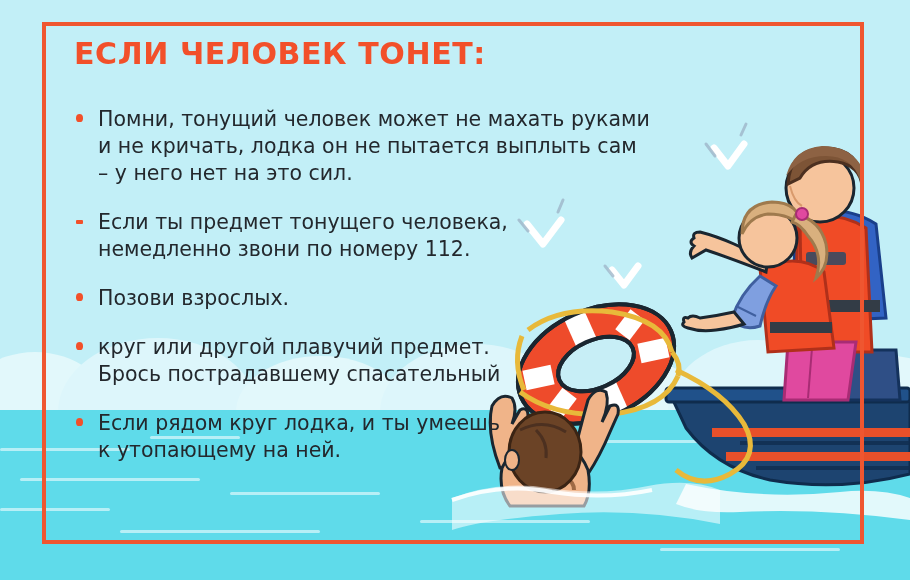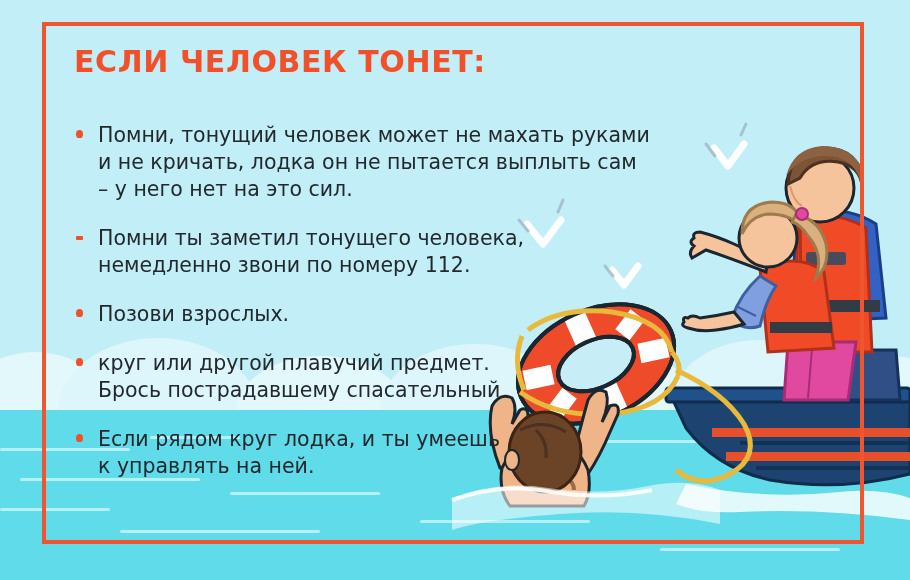--- a/index.html
+++ b/index.html
@@ -49,21 +49,21 @@
     left: 42px; top: 22px;
     width: 822px; height: 522px;
     border: 4px solid #ef5630;
     box-sizing: border-box;
     pointer-events: none;
   }
 
   
   .title {
     position: absolute;
-    left: 74px; top: 44px;
+    left: 74px; top: 36px;
     color: #f2502a;
     font-size: 30px;
     font-weight: bold;
     letter-spacing: .6px;
     font-family: "DejaVu Sans", sans-serif;
     white-space: nowrap;
   }
   .tips {
     position: absolute;
     left: 74px; top: 106px;
@@ -75,21 +75,20 @@
   }
   .tip .dot {
     position: absolute;
     left: 2px; top: 8px;
     width: 7px; height: 8px;
     background: #f2502a;
     border-radius: 50% 50% 45% 45%;
   }
   .tip .lines {
     margin-left: 24px;
-    margin-top: 16px;
   }
   .tip .ln {
     color: #23282d;
     font-size: 20.5px;
     line-height: 27px;
     font-family: "DejaVu Sans", sans-serif;
     white-space: nowrap;
   }
 
   
@@ -254,21 +253,21 @@
       <div class="lines">
         <div class="ln">Помни, тонущий человек может не махать руками</div>
         <div class="ln">и не кричать, лодка он не пытается выплыть сам</div>
         <div class="ln">– у него нет на это сил.</div>
       </div>
     </div>
 
     <div class="tip">
       <span class="dot" style="height:4px; top:11px; border-radius:1px;"></span>
       <div class="lines">
-        <div class="ln">Помни ты заметил тонущего человека,</div>
+        <div class="ln">Если ты предмет тонущего человека,</div>
         <div class="ln">немедленно звони по номеру 112.</div>
       </div>
     </div>
 
     <div class="tip">
       <span class="dot"></span>
       <div class="lines">
         <div class="ln">Позови взрослых.</div>
       </div>
     </div>
@@ -278,18 +277,18 @@
       <div class="lines">
         <div class="ln">круг или другой плавучий предмет.</div>
         <div class="ln">Брось пострадавшему спасательный</div>
       </div>
     </div>
 
     <div class="tip">
       <span class="dot"></span>
       <div class="lines">
         <div class="ln">Если рядом круг лодка, и ты умеешь</div>
-        <div class="ln">к управлять на ней.</div>
+        <div class="ln">к утопающему на ней.</div>
       </div>
     </div>
 
   </div>
 </div>
 
 </body></html>

